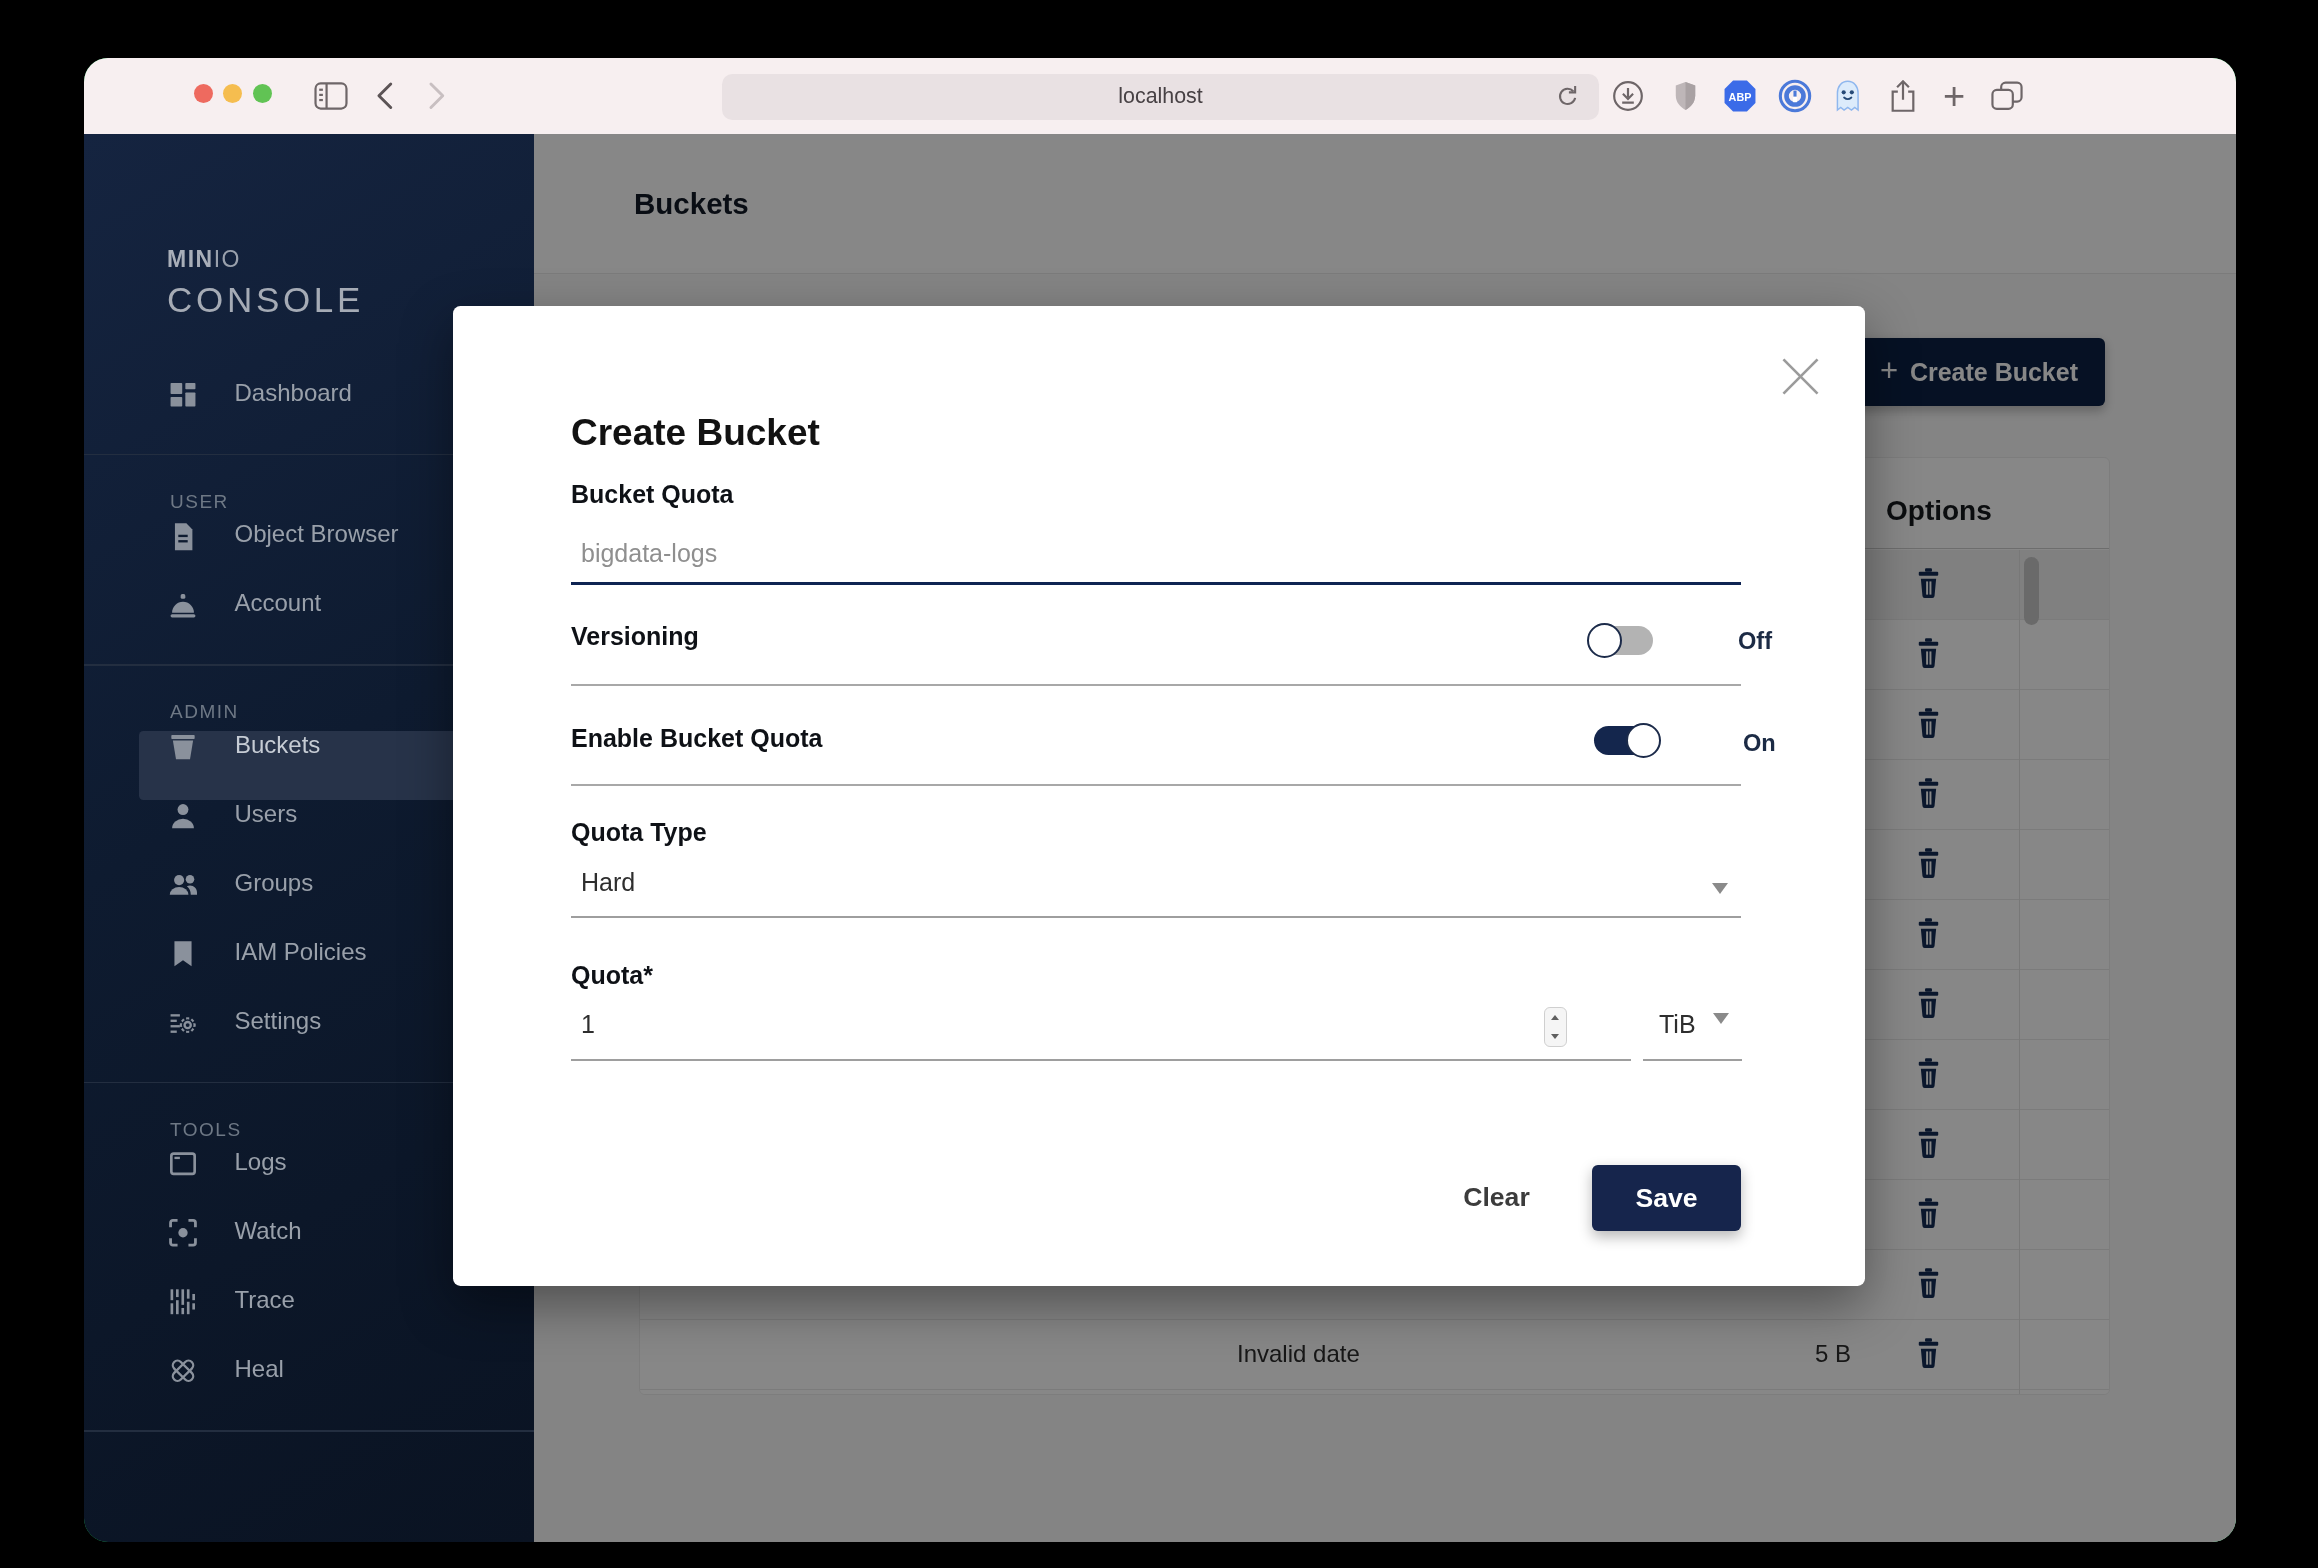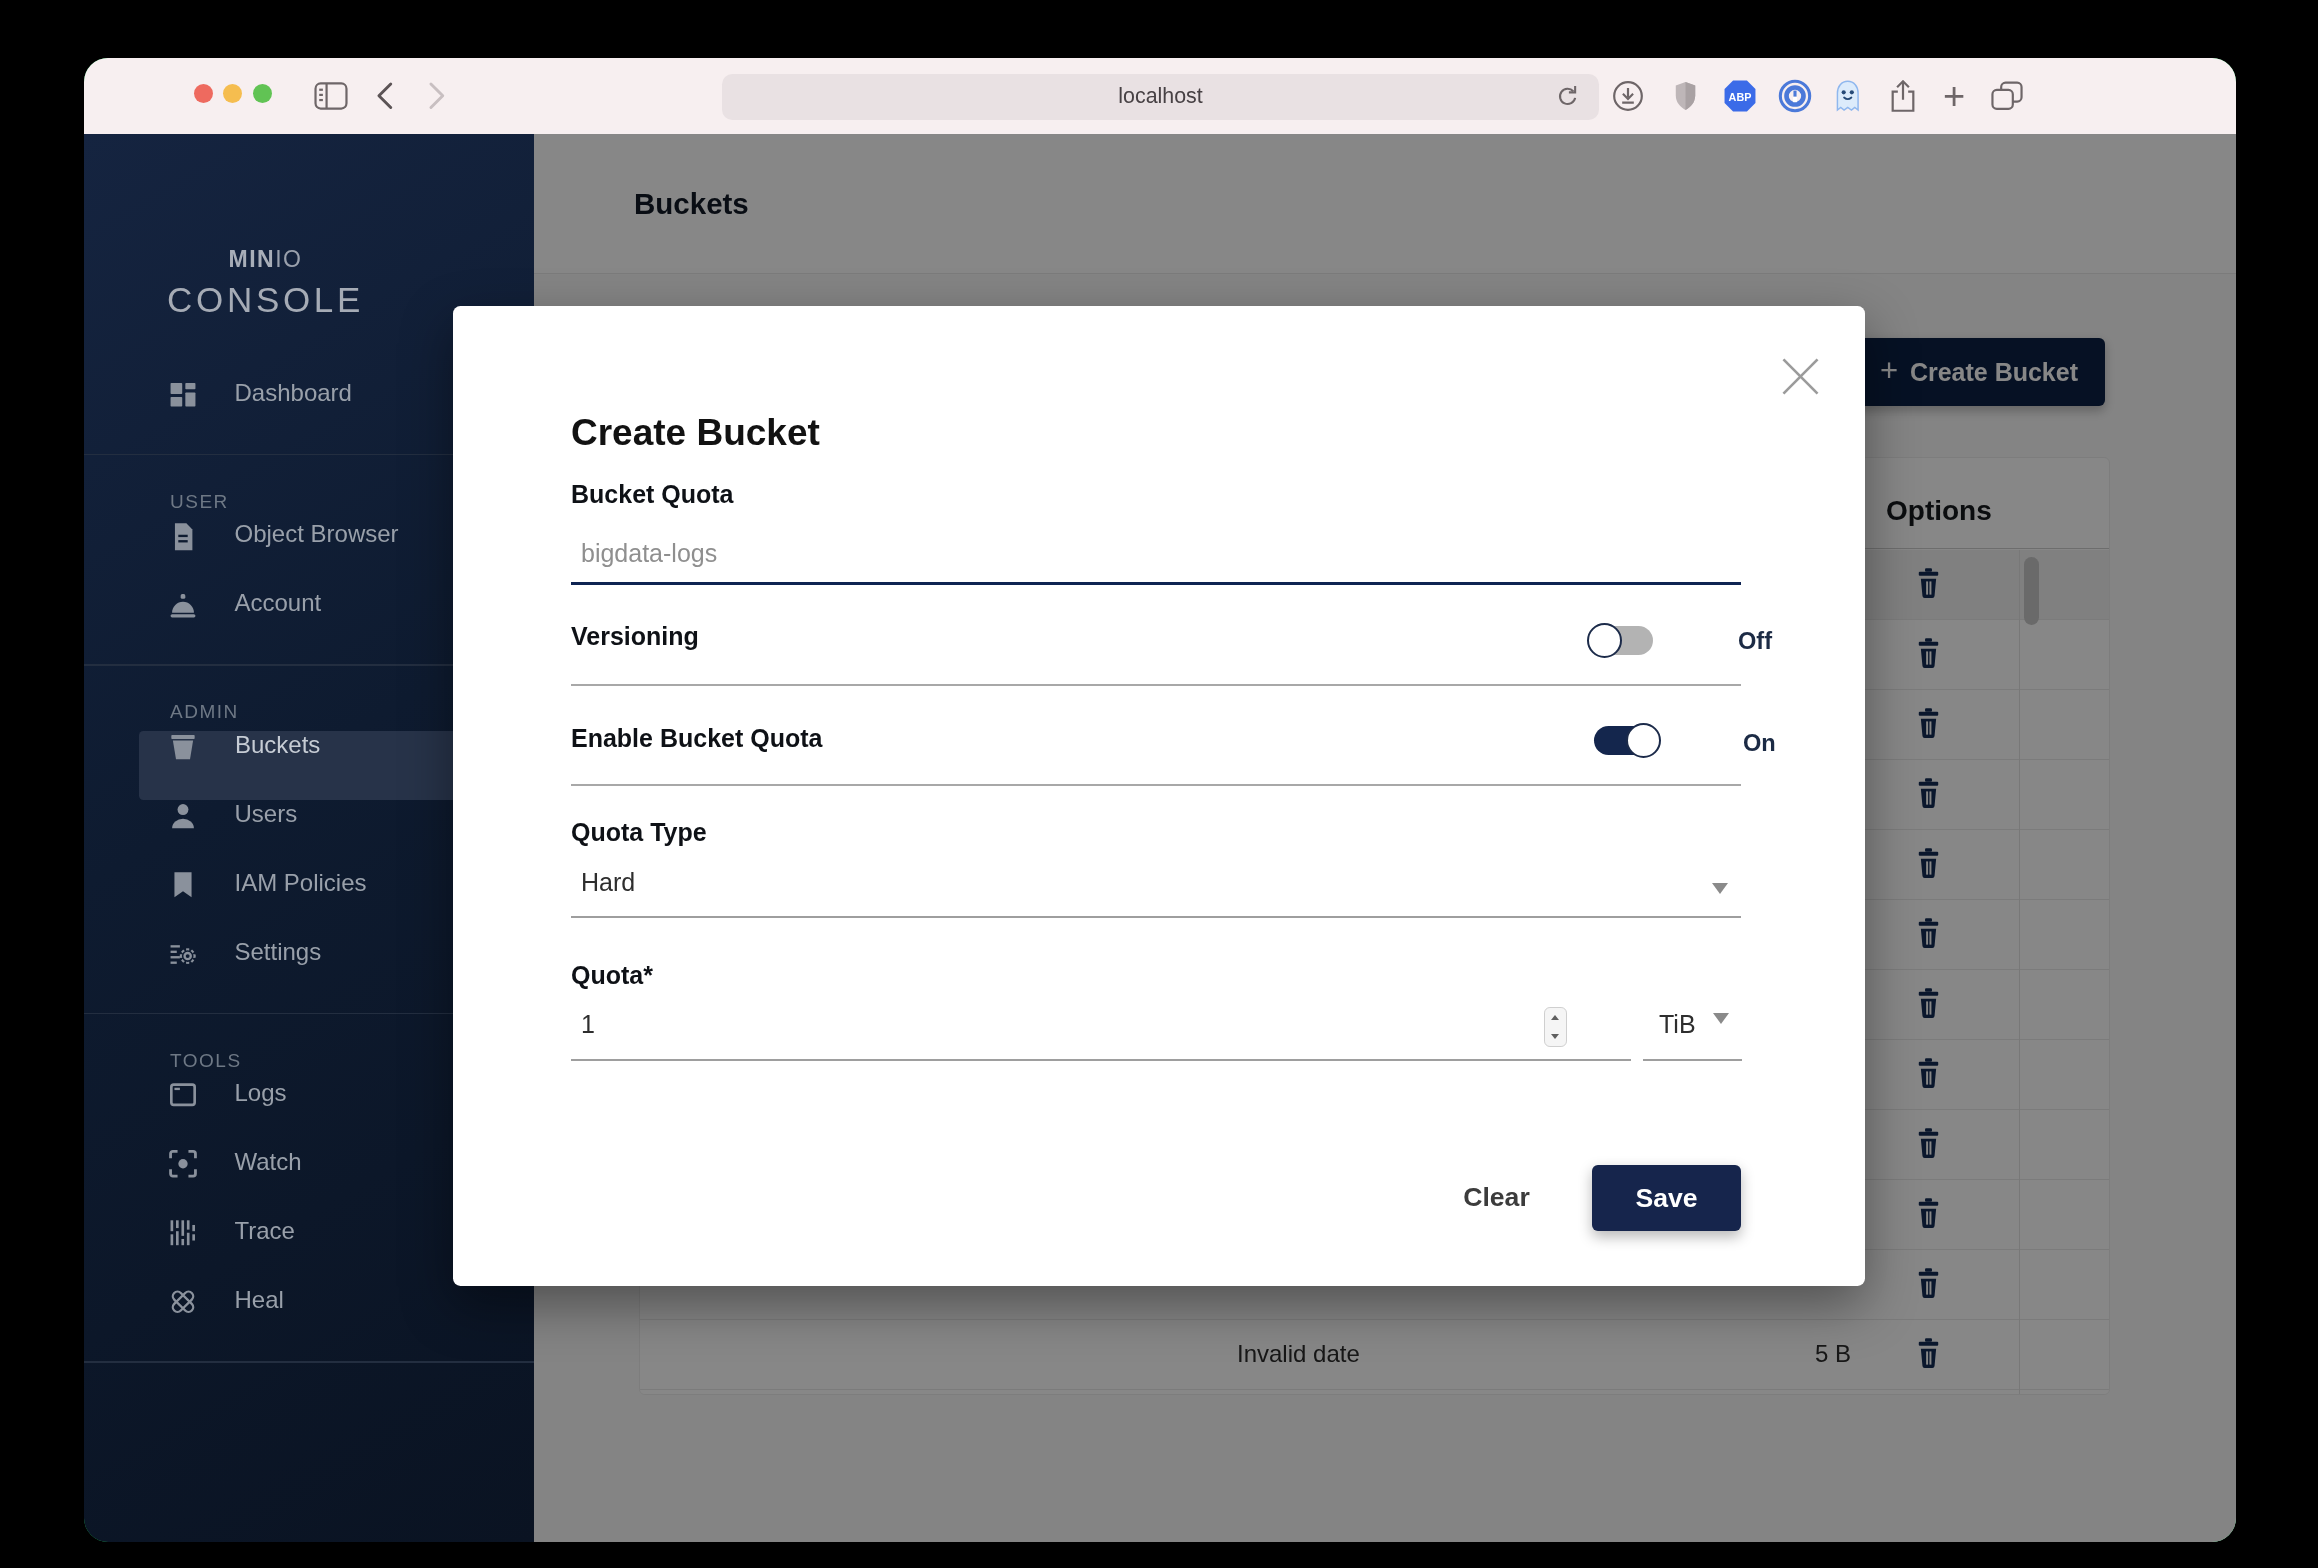--- a/index.html
+++ b/index.html
@@ -13,21 +13,21 @@
   .dot.y{left:139px;background:#f5bd4f;}
   .dot.g{left:169px;background:#61c354;}
   .cicon{position:absolute;top:0;height:76px;display:flex;align-items:center;justify-content:center;color:#6e6668;}
   .cicon svg{display:block;}
   .urlbar{position:absolute;left:638px;top:15.5px;width:877px;height:46px;background:#e9e1e3;border-radius:10.3px;}
   .url-text{position:absolute;left:0;right:0;top:0;bottom:0;display:flex;align-items:center;justify-content:center;font-size:21.4px;color:#474144;}
   .reload{position:absolute;right:13.3px;top:0;height:46px;width:37px;display:flex;align-items:center;justify-content:center;color:#6e6668;}
   
   .app{position:absolute;left:0;top:76px;right:0;bottom:0;}
   .sidebar{position:absolute;left:0;top:0;width:450px;bottom:0;background:linear-gradient(150deg,#152440 0%,#0e1b30 45%,#0a1322 100%);overflow:hidden;}
-  .logo{position:absolute;left:83px;top:112px;text-align:center;}
+  .logo{position:absolute;left:83px;top:112px;}
   .logo-l1{font-size:23px;color:#a8aeb8;letter-spacing:1.5px;}
   .logo-l1 .b{font-weight:800;}
   .logo-l1 .t{font-weight:400;color:#99a0ac;}
   .logo-l2{font-size:35px;font-weight:300;letter-spacing:3.7px;color:#a5abb5;margin-top:7px;}
   .nav{position:absolute;left:0;top:245px;right:0;}
   .nav-item{position:relative;height:69px;display:flex;padding-left:84px;color:#99a0aa;font-size:24px;gap:17px;}
   .nav-item.active{background:#273349;border-radius:4.4px;margin-left:55px;padding-left:29.5px;color:#c6ccd4;}
   .nav-icon{width:29.5px;height:32px;margin-right:20px;color:#8a919c;display:flex;align-items:center;justify-content:center;flex:none;}
   .nav-icon svg{width:28px;height:29.5px;}
   .nav-heading{height:37px;margin-top:28px;display:flex;align-items:center;padding-left:86px;color:#6e7885;font-size:19px;letter-spacing:1.5px;}
@@ -227,20 +227,31 @@
                 <svg viewBox="0 0 36 36">
                   <circle cx="18" cy="10" r="7" fill="currentColor"></circle>
                   <path d="M4 34a14 12 0 0 1 28 0z" fill="currentColor"></path>
                 </svg>
               </span>
               <span>Users</span>
             </div>
             <div class="nav-item">
               <span class="nav-icon">
                 <svg viewBox="0 0 36 36">
+                  <circle cx="13" cy="12" r="6.5" fill="currentColor"></circle>
+                  <path d="M1 31a12 10 0 0 1 24 0z" fill="currentColor"></path>
+                  <circle cx="27" cy="11" r="5.5" fill="currentColor"></circle>
+                  <path d="M27 19c5 0 9 4 9 9l0 3h-8a14 14 0 0 0-5-11 9 9 0 0 1 4-1z" fill="currentColor"></path>
+                </svg>
+              </span>
+              <span>Groups</span>
+            </div>
+            <div class="nav-item">
+              <span class="nav-icon">
+                <svg viewBox="0 0 36 36">
                   <path d="M7 2h22v32l-11-7.5L7 34z" fill="currentColor"></path>
                 </svg>
               </span>
               <span>IAM Policies</span>
             </div>
             <div class="nav-item">
               <span class="nav-icon">
                 <svg viewBox="0 0 36 36">
                   <rect x="2" y="7" width="12" height="3" fill="currentColor"></rect>
                   <rect x="2" y="14" width="8" height="3" fill="currentColor"></rect>

